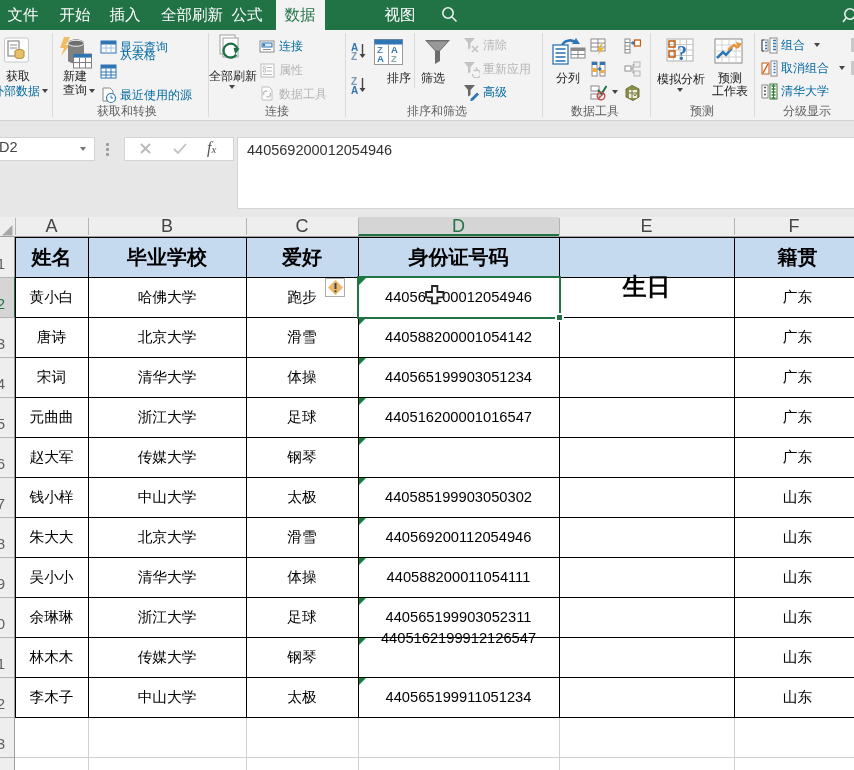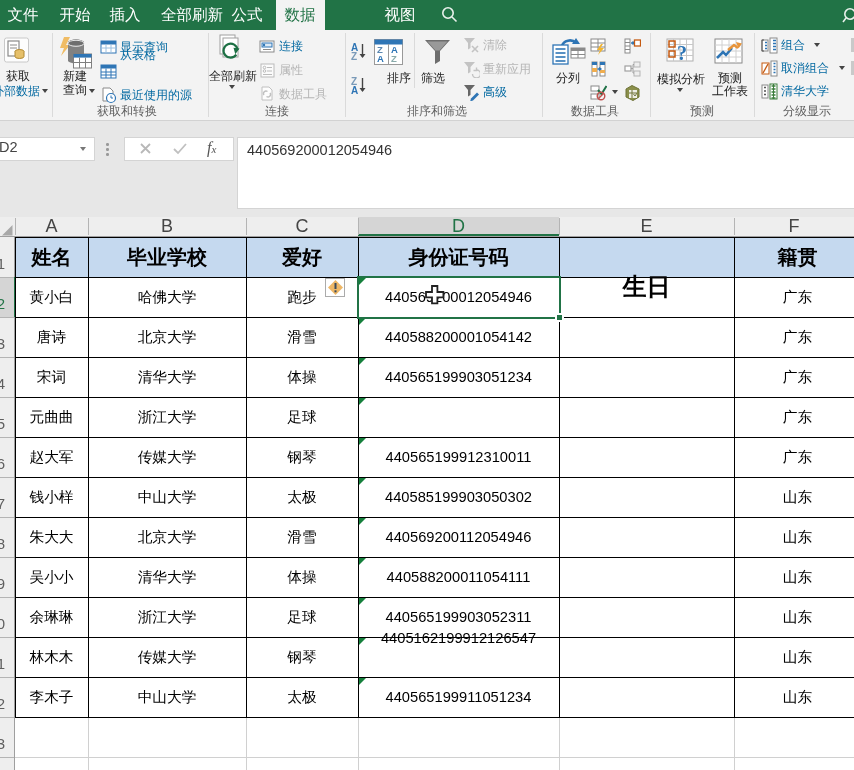--- a/index.html
+++ b/index.html
@@ -407,28 +407,28 @@
 <div class="cell" style="left:88px;top:369.5px;width:158px;">清华大学</div>
 <div class="cell" style="left:246px;top:369.5px;width:112px;">体操</div>
 <div class="cell" style="left:358px;top:369.5px;width:201px;">440565199903051234</div>
 <div class="cell" style="left:734px;top:369.5px;width:127px;">广东</div>
 <svg class="abs" style="left:359px;top:358px;" width="8" height="8">
       <path d="M0 0 H7 L0 7 Z" fill="#15803c"></path>
     </svg>
 <div class="cell" style="left:15px;top:409.5px;width:73px;">元曲曲</div>
 <div class="cell" style="left:88px;top:409.5px;width:158px;">浙江大学</div>
 <div class="cell" style="left:246px;top:409.5px;width:112px;">足球</div>
+<div class="cell" style="left:358px;top:409.5px;width:201px;">440516200001016547</div>
 <div class="cell" style="left:734px;top:409.5px;width:127px;">广东</div>
 <svg class="abs" style="left:359px;top:398px;" width="8" height="8">
       <path d="M0 0 H7 L0 7 Z" fill="#15803c"></path>
     </svg>
 <div class="cell" style="left:15px;top:449.5px;width:73px;">赵大军</div>
 <div class="cell" style="left:88px;top:449.5px;width:158px;">传媒大学</div>
 <div class="cell" style="left:246px;top:449.5px;width:112px;">钢琴</div>
-<div class="cell" style="left:358px;top:449.5px;width:201px;">440565199912310011</div>
 <div class="cell" style="left:734px;top:449.5px;width:127px;">广东</div>
 <svg class="abs" style="left:359px;top:438px;" width="8" height="8">
       <path d="M0 0 H7 L0 7 Z" fill="#15803c"></path>
     </svg>
 <div class="cell" style="left:15px;top:489.5px;width:73px;">钱小样</div>
 <div class="cell" style="left:88px;top:489.5px;width:158px;">中山大学</div>
 <div class="cell" style="left:246px;top:489.5px;width:112px;">太极</div>
 <div class="cell" style="left:358px;top:489.5px;width:201px;">440585199903050302</div>
 <div class="cell" style="left:734px;top:489.5px;width:127px;">山东</div>
 <svg class="abs" style="left:359px;top:478px;" width="8" height="8">

